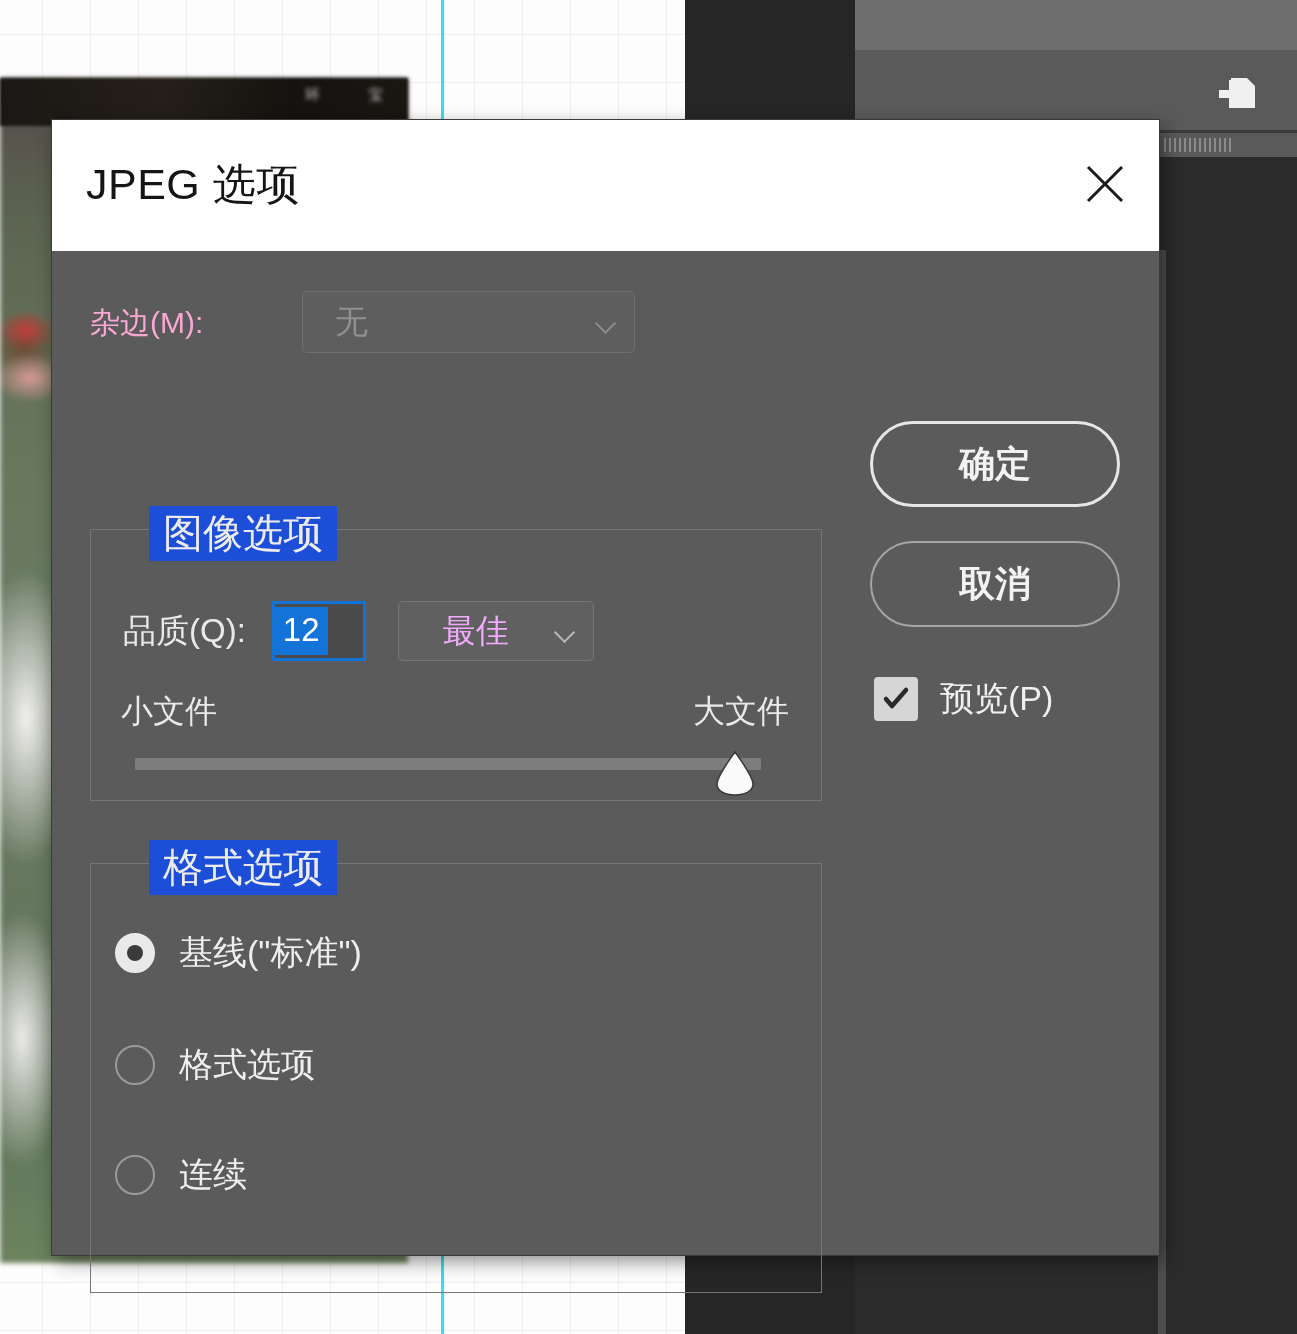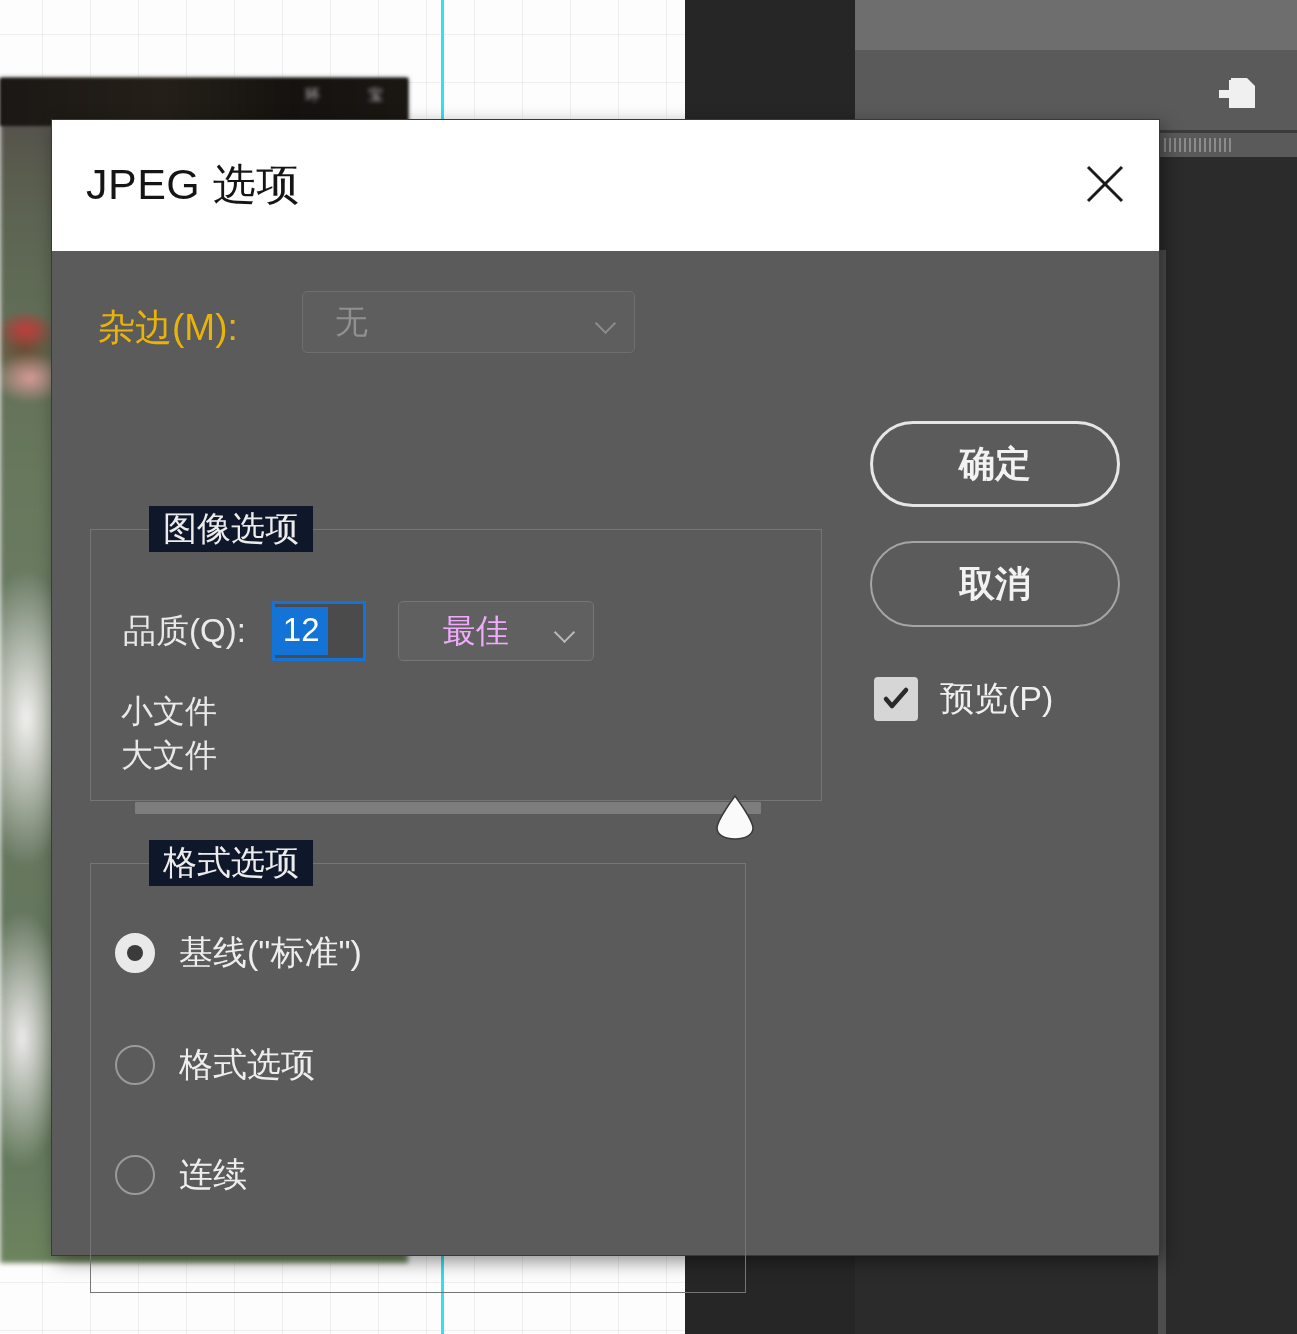--- a/index.html
+++ b/index.html
@@ -200,24 +200,24 @@
   
   .matte-row {
     position: absolute;
     left: 0;
     top: 38px;
     width: 100%;
     height: 66px;
   }
   .matte-label {
     position: absolute;
-    left: 46px;
+    left: 38px;
     top: 14px;
-    font-size: 37px;
-    color: #eab308;
+    font-size: 30px;
+    color: #f9a8d4;
     white-space: nowrap;
   }
   .select-box {
     position: relative;
     background: #606060;
     border: 1px solid #767676;
     border-radius: 5px;
     display: flex;
     align-items: center;
     box-sizing: border-box;
@@ -265,36 +265,36 @@
   
   .group {
     position: absolute;
     border: 1px solid #757575;
     box-sizing: border-box;
   }
   .group-title {
     position: absolute;
     left: 58px;
     top: -24px;
-    background: #0f172a;
+    background: #1d4ed8;
     padding: 0 14px;
-    font-size: 34px;
+    font-size: 40px;
     color: #ececec;
     white-space: nowrap;
   }
   #group-image {
     left: 38px;
     top: 278px;
     width: 732px;
     height: 272px;
   }
   #group-format {
     left: 38px;
     top: 612px;
-    width: 656px;
+    width: 732px;
     height: 430px;
   }
 
   .quality-row {
     position: absolute;
     left: 32px;
     top: 68px;
     height: 66px;
     display: flex;
     align-items: center;
@@ -334,21 +334,20 @@
     position: absolute;
     left: 30px;
     top: 160px;
     width: 668px;
   }
   .slider-labels {
     display: flex;
     justify-content: space-between;
     font-size: 32px;
     color: #e9e9e9;
-    flex-direction: column;
   }
   .slider-track-wrap {
     position: relative;
     margin-top: 18px;
     height: 44px;
   }
   .slider-track {
     position: absolute;
     left: 14px;
     top: 6px;

